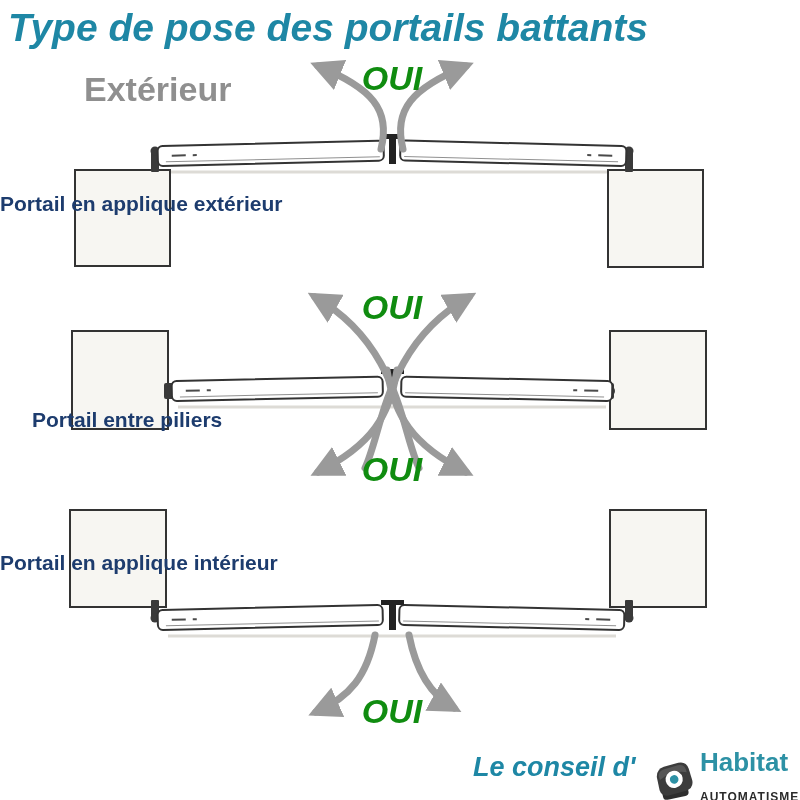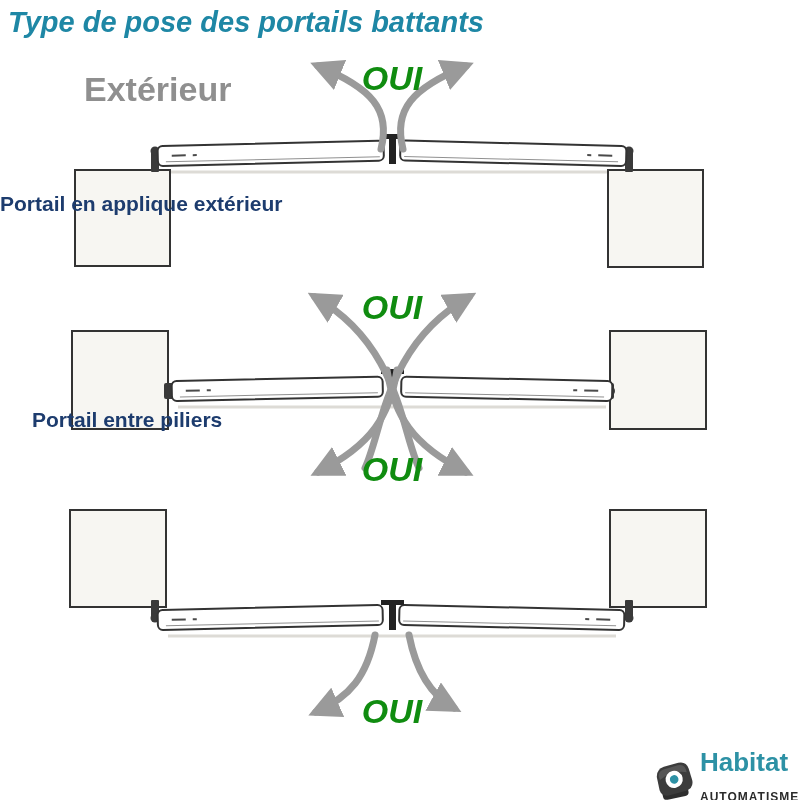--- a/index.html
+++ b/index.html
@@ -2,21 +2,21 @@
 <html style="--title-teal: #1e87a5; --label-navy: #1d3c6e; --oui-green: #108c10; --arrow-gray: #9a9a9a; --side-gray: #8f8f8f; --pillar-fill: #f7f6f2; --outline-dark: #333333; --leaf-white: #ffffff; --brand-teal: #2d91a5; --brand-dark: #2b2b2b;"><head>
 <meta charset="utf-8">
 <style>
   html,body{margin:0;padding:0;background:#fff;}
   .canvas{
     position:relative;width:800px;height:800px;background:#ffffff;overflow:hidden;
     font-family:"Liberation Sans", sans-serif;
   }
   .abs{position:absolute;}
   #title{
-    left:8px;top:6px;font-size:29px;font-weight:bold;font-style:italic;
+    left:8px;top:6px;font-size:39px;font-weight:bold;font-style:italic;
     color:var(--title-teal,#1e87a5);white-space:nowrap;
   }
   .side-label{font-weight:bold;color:var(--side-gray,#8f8f8f);white-space:nowrap;text-align:right;}
   #ext-label{left:84px;top:70px;font-size:34px;}
   #int-label{left:78px;top:666px;font-size:34px;}
   .oui{
     position:absolute;left:326px;width:132px;text-align:center;
     font-size:34px;font-weight:bold;color:var(--oui-green,#108c10);font-style:italic;
   }
   #oui1{top:59px;} #oui2{top:288px;} #oui3{top:450px;} #oui4{top:692px;}
@@ -140,21 +140,23 @@
 
   <div id="ext-label" class="abs side-label">Extérieur</div>
 
   <div id="oui1" class="oui">OUI</div>
   <div id="oui2" class="oui">OUI</div>
   <div id="oui3" class="oui">OUI</div>
   <div id="oui4" class="oui">OUI</div>
 
   <div id="label1" class="portal-label">Portail en applique extérieur</div>
   <div id="label2" class="portal-label">Portail entre piliers</div>
+  <div id="label3" class="portal-label">Portail en applique intérieur</div>
 
+  <div id="footer-text" class="abs">Le conseil d'</div>
 
   <div id="brand" class="abs">
     <svg width="46" height="44" viewBox="0 0 46 44">
       <g transform="rotate(-12 22 21)">
         <rect x="8" y="26" width="26" height="12" rx="4" fill="#2e2e2e"></rect>
         <path d="M 6 14 Q 7 6 15 5 L 30 4 Q 38 4 39 12 L 40 24 Q 40 32 32 33 L 14 34 Q 7 34 6 27 Z" fill="#3c3c3c"></path>
         <path d="M 8 13 Q 9 8 15 7.5 L 29 6.5 Q 35 6.5 36 12 L 36.3 15 Q 22 10 8.5 17 Z" fill="#5a5a5a" opacity="0.85"></path>
         <circle cx="22.5" cy="19.5" r="8.6" fill="#ffffff"></circle>
         <circle cx="22.5" cy="19.5" r="4.3" style="fill:var(--brand-teal,#2d91a5)"></circle>
       </g>

